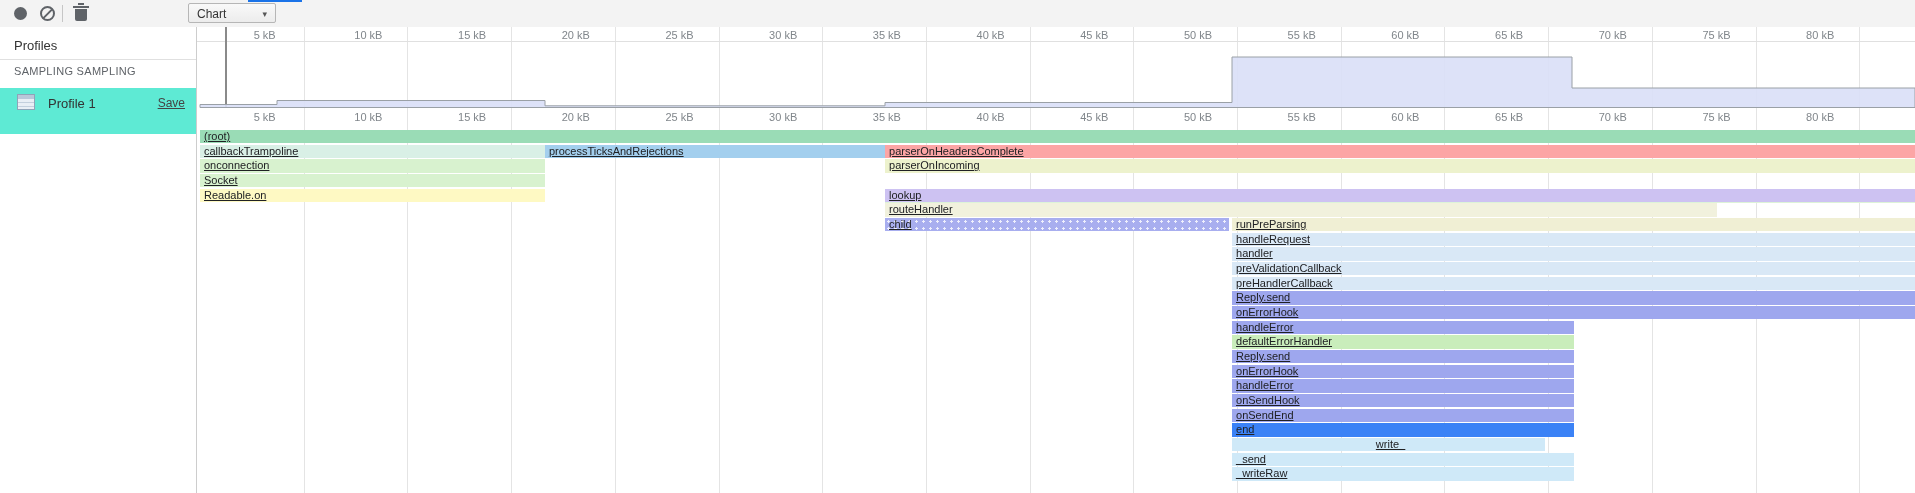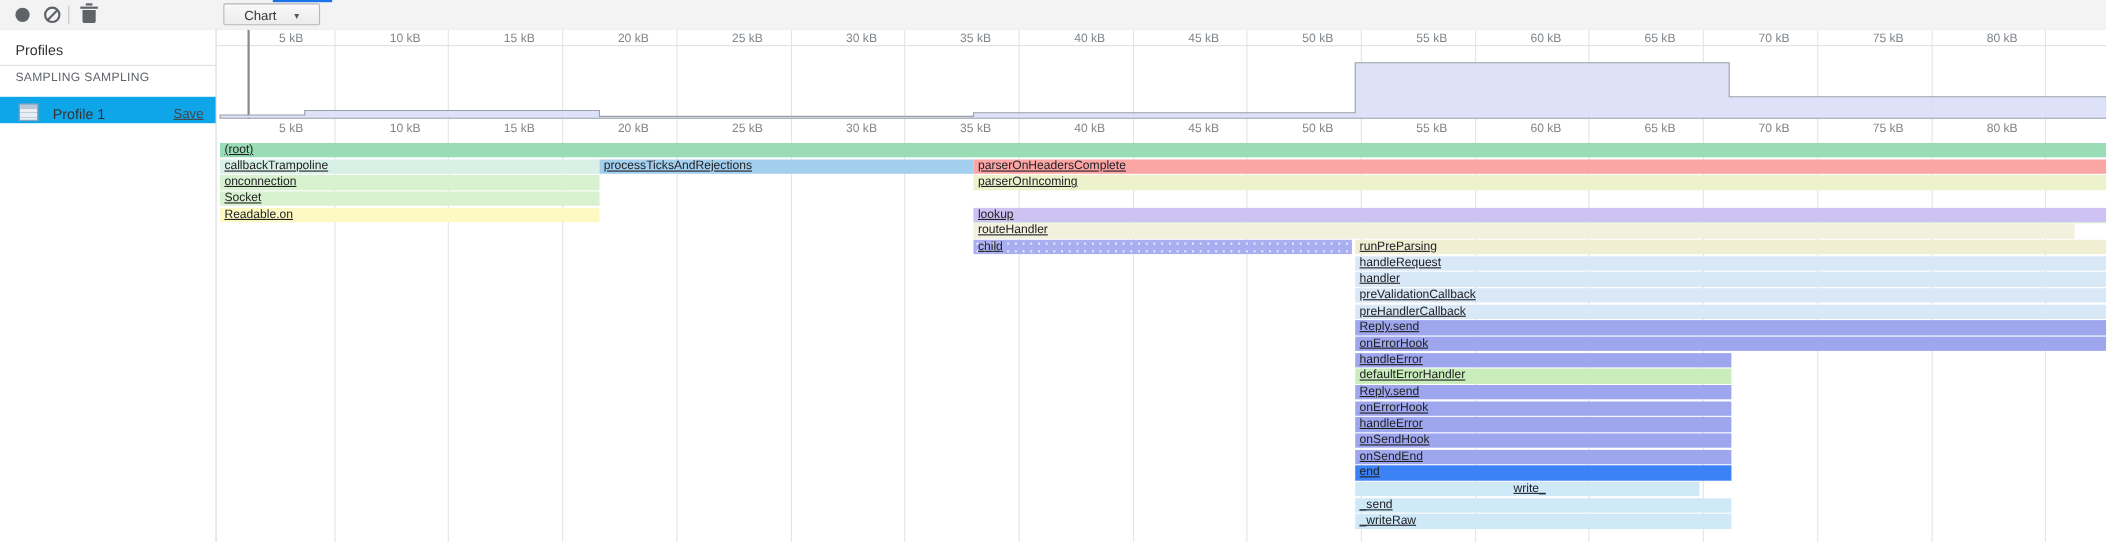--- a/index.html
+++ b/index.html
@@ -9,31 +9,31 @@
   #toolbar{position:absolute;left:0;top:0;width:1915px;height:27px;
            background:#f3f3f3;border-bottom:1px solid #cdcdcd;}
   .tb-btn{position:absolute;top:0;width:26px;height:27px;cursor:pointer;}
   #rec-icon{position:absolute;left:7px;top:7px;width:13px;height:13px;border-radius:50%;background:#5f6368;}
   #clear-icon{position:absolute;left:6px;top:6px;width:11px;height:11px;border:2px solid #5f6368;border-radius:50%;}
   #clear-icon::after{content:"";position:absolute;left:-1px;top:4.5px;width:13px;height:2px;background:#5f6368;transform:rotate(-45deg);}
   .tb-sep{position:absolute;left:62px;top:5px;width:1px;height:17px;background:#c6c6c6;}
   #trash-icon{position:absolute;left:7px;top:9px;width:12px;height:12px;background:#5f6368;border-radius:0 0 2px 2px;}
   #trash-icon::before{content:"";position:absolute;left:-2px;top:-3px;width:16px;height:2px;background:#5f6368;}
   #trash-icon::after{content:"";position:absolute;left:3px;top:-6px;width:6px;height:2px;background:#5f6368;}
-  #view-select{position:absolute;left:203px;top:3px;width:88px;height:20px;background:linear-gradient(#f9f9f9,#ececec);
-               border:1px solid #b6b6b6;border-radius:2px;font-size:12px;line-height:20px;padding:0 18px;
+  #view-select{position:absolute;left:188px;top:3px;width:88px;height:20px;background:linear-gradient(#f9f9f9,#ececec);
+               border:1px solid #b6b6b6;border-radius:2px;font-size:12px;line-height:20px;padding:0 8px;
                box-sizing:border-box;cursor:pointer;color:#333;}
   #view-select .chev{float:right;font-size:9px;color:#555;line-height:20px;}
   #focus-strip{position:absolute;left:248px;top:0;width:54px;height:2px;}
   
   #sidebar{position:absolute;left:0;top:27px;width:197px;height:466px;background:#fff;border-right:1px solid #cdcdcd;box-sizing:border-box;}
   #sidebar-title{position:absolute;left:14px;top:11px;font-size:13px;color:#333;}
   #sidebar-divider{position:absolute;left:0;top:32px;width:100%;height:1px;background:#e0e0e0;}
   #sidebar-section{position:absolute;left:14px;top:38px;font-size:11px;color:#5f6368;letter-spacing:.3px;}
-  #profile-row{position:absolute;left:0;top:61px;width:100%;height:24px;background:#0ea5e9;cursor:pointer;}
+  #profile-row{position:absolute;left:0;top:61px;width:100%;height:46px;background:#5eead4;cursor:pointer;}
   #profile-icon{position:absolute;left:17px;top:6px;width:18px;height:16px;border:1px solid #8fa3b8;background:
       linear-gradient(#b9c7d9 0 4px, rgba(0,0,0,0) 4px),
       repeating-linear-gradient(to bottom,#e9eef5 0 3px,#c3cfdd 3px 4px);
       box-sizing:border-box;}
   #profile-name{position:absolute;left:48px;top:8px;font-size:13px;color:#333;}
   #profile-save{position:absolute;right:11px;top:8px;font-size:12px;color:#444;text-decoration:underline;cursor:pointer;}
   
   #chart{position:absolute;left:197px;top:27px;width:1718px;height:466px;background:#fff;overflow:hidden;}
   .gridline{position:absolute;top:0;width:1px;height:466px;background:#e4e4e4;}
   .ruler-label{position:absolute;width:70px;text-align:center;font-size:11px;color:#80868b;pointer-events:none;}
@@ -142,21 +142,21 @@
         <div class="flame-bar" style="left: 3px; width: 1715px; top: 103px; background: rgb(154, 220, 182);">(root)</div>
         <div class="flame-bar" style="left: 3px; width: 344.906px; top: 117.67px; background: rgb(217, 240, 230);">callbackTrampoline</div>
         <div class="flame-bar" style="left: 347.906px; width: 340.136px; top: 117.67px; background: rgb(163, 207, 238);">processTicksAndRejections</div>
         <div class="flame-bar" style="left: 688.042px; width: 1029.96px; top: 117.67px; background: #fca5a5;">parserOnHeadersComplete</div>
         <div class="flame-bar" style="left: 3px; width: 344.906px; top: 132.34px; background: rgb(216, 242, 207);">onconnection</div>
         <div class="flame-bar" style="left: 688.042px; width: 1029.96px; top: 132.34px; background: rgb(237, 242, 205);">parserOnIncoming</div>
         <div class="flame-bar" style="left: 3px; width: 344.906px; top: 147.01px; background: rgb(216, 242, 207);">Socket</div>
         <div class="flame-bar" style="left: 688.042px; width: 1029.96px; top: 163px; background: rgb(221, 243, 216);">emit</div>
         <div class="flame-bar" style="left: 3px; width: 344.906px; top: 161.68px; background: #fef9c3;">Readable.on</div>
         <div class="flame-bar" style="left: 688.042px; width: 1029.96px; top: 161.68px; background: rgb(205, 194, 242);">lookup</div>
-        <div class="flame-bar" style="left: 688.042px; width: 1001px; top: 176.35px; background: rgb(241, 241, 221);">routeHandler</div>
+        <div class="flame-bar" style="left: 688.042px; width: 832px; top: 176.35px; background: rgb(241, 241, 221);">routeHandler</div>
         <div class="flame-bar dots" style="left: 688.042px; width: 343.869px; top: 191.02px; background-color: rgb(168, 174, 239);">child</div>
         <div class="flame-bar" style="left: 1035.02px; width: 682.978px; top: 191.02px; background: rgb(240, 239, 212);">runPreParsing</div>
         <div class="flame-bar" style="left: 1035.02px; width: 682.978px; top: 205.69px; background: rgb(217, 232, 246);">handleRequest</div>
         <div class="flame-bar" style="left: 1035.02px; width: 682.978px; top: 220.36px; background: rgb(217, 232, 246);">handler</div>
         <div class="flame-bar" style="left: 1035.02px; width: 682.978px; top: 235.03px; background: rgb(217, 232, 246);">preValidationCallback</div>
         <div class="flame-bar" style="left: 1035.02px; width: 682.978px; top: 249.7px; background: rgb(217, 232, 246);">preHandlerCallback</div>
         <div class="flame-bar" style="left: 1035.02px; width: 682.978px; top: 264.37px; background: rgb(158, 167, 238);">Reply.send</div>
         <div class="flame-bar" style="left: 1035.02px; width: 682.978px; top: 279.04px; background: rgb(158, 167, 238);">onErrorHook</div>
         <div class="flame-bar" style="left: 1035.02px; width: 342.003px; top: 293.71px; background: rgb(158, 167, 238);">handleError</div>
         <div class="flame-bar" style="left: 1035.02px; width: 342.003px; top: 308.38px; background: rgb(201, 237, 187);">defaultErrorHandler</div>

